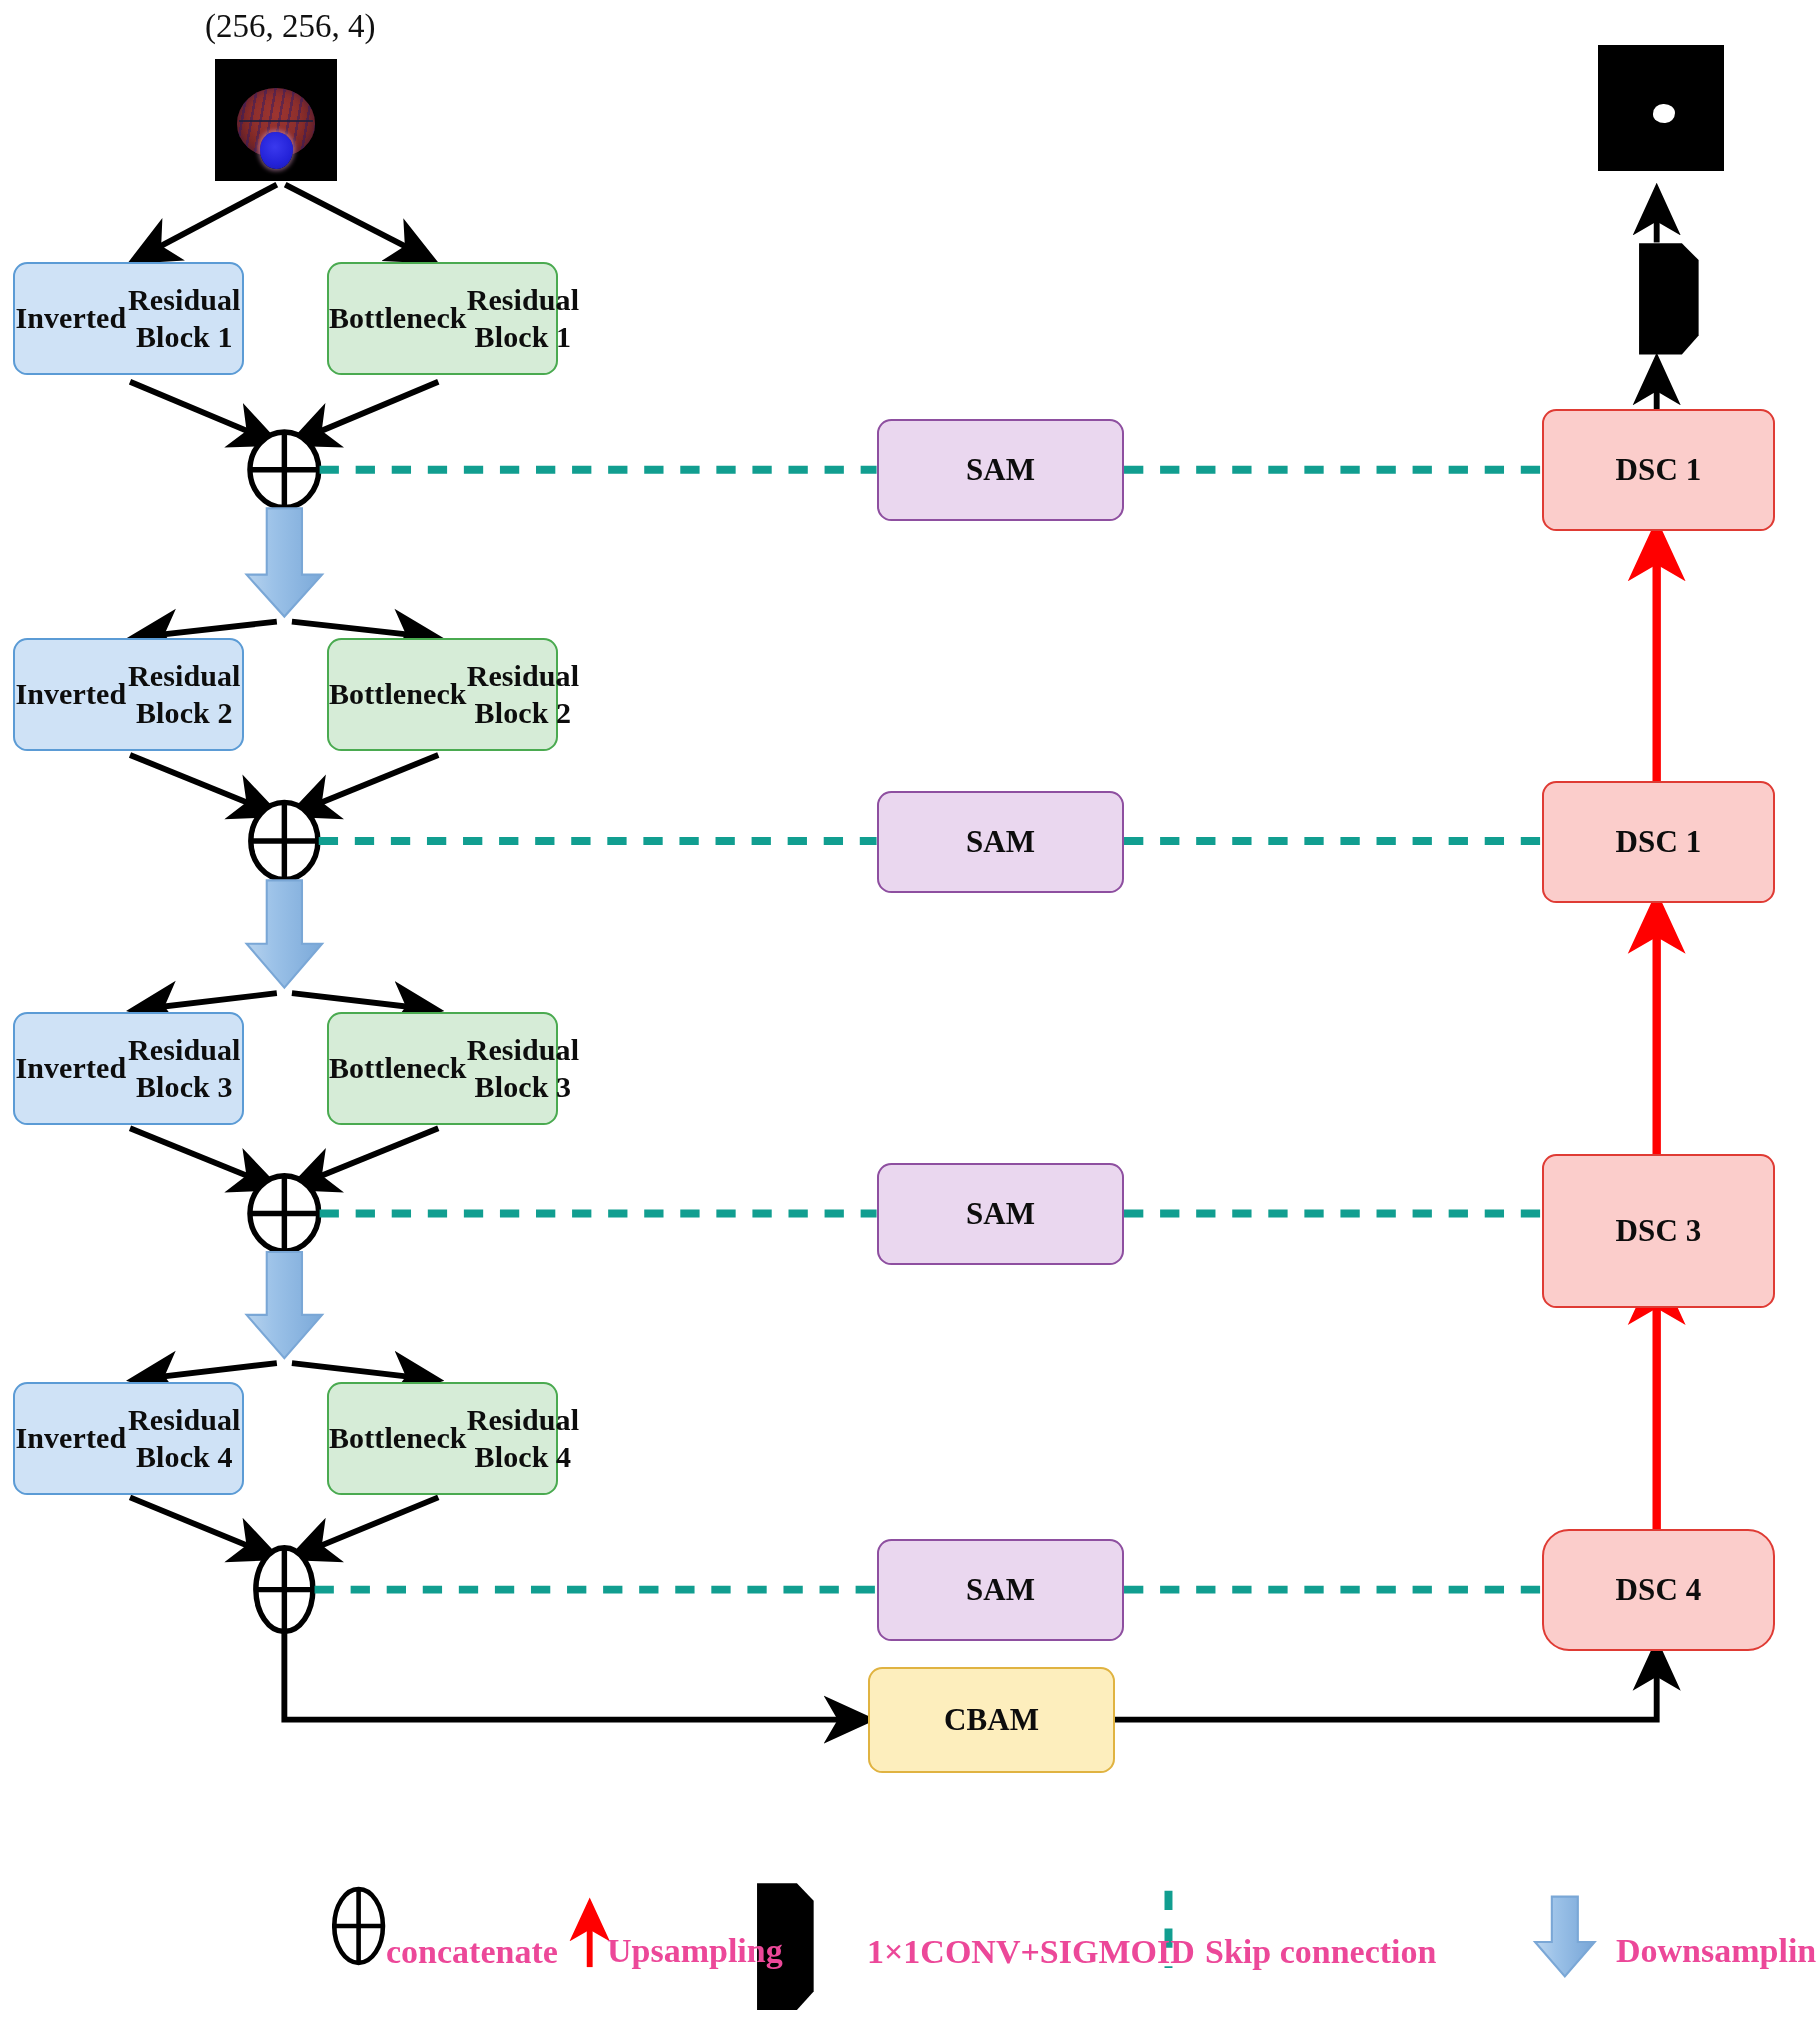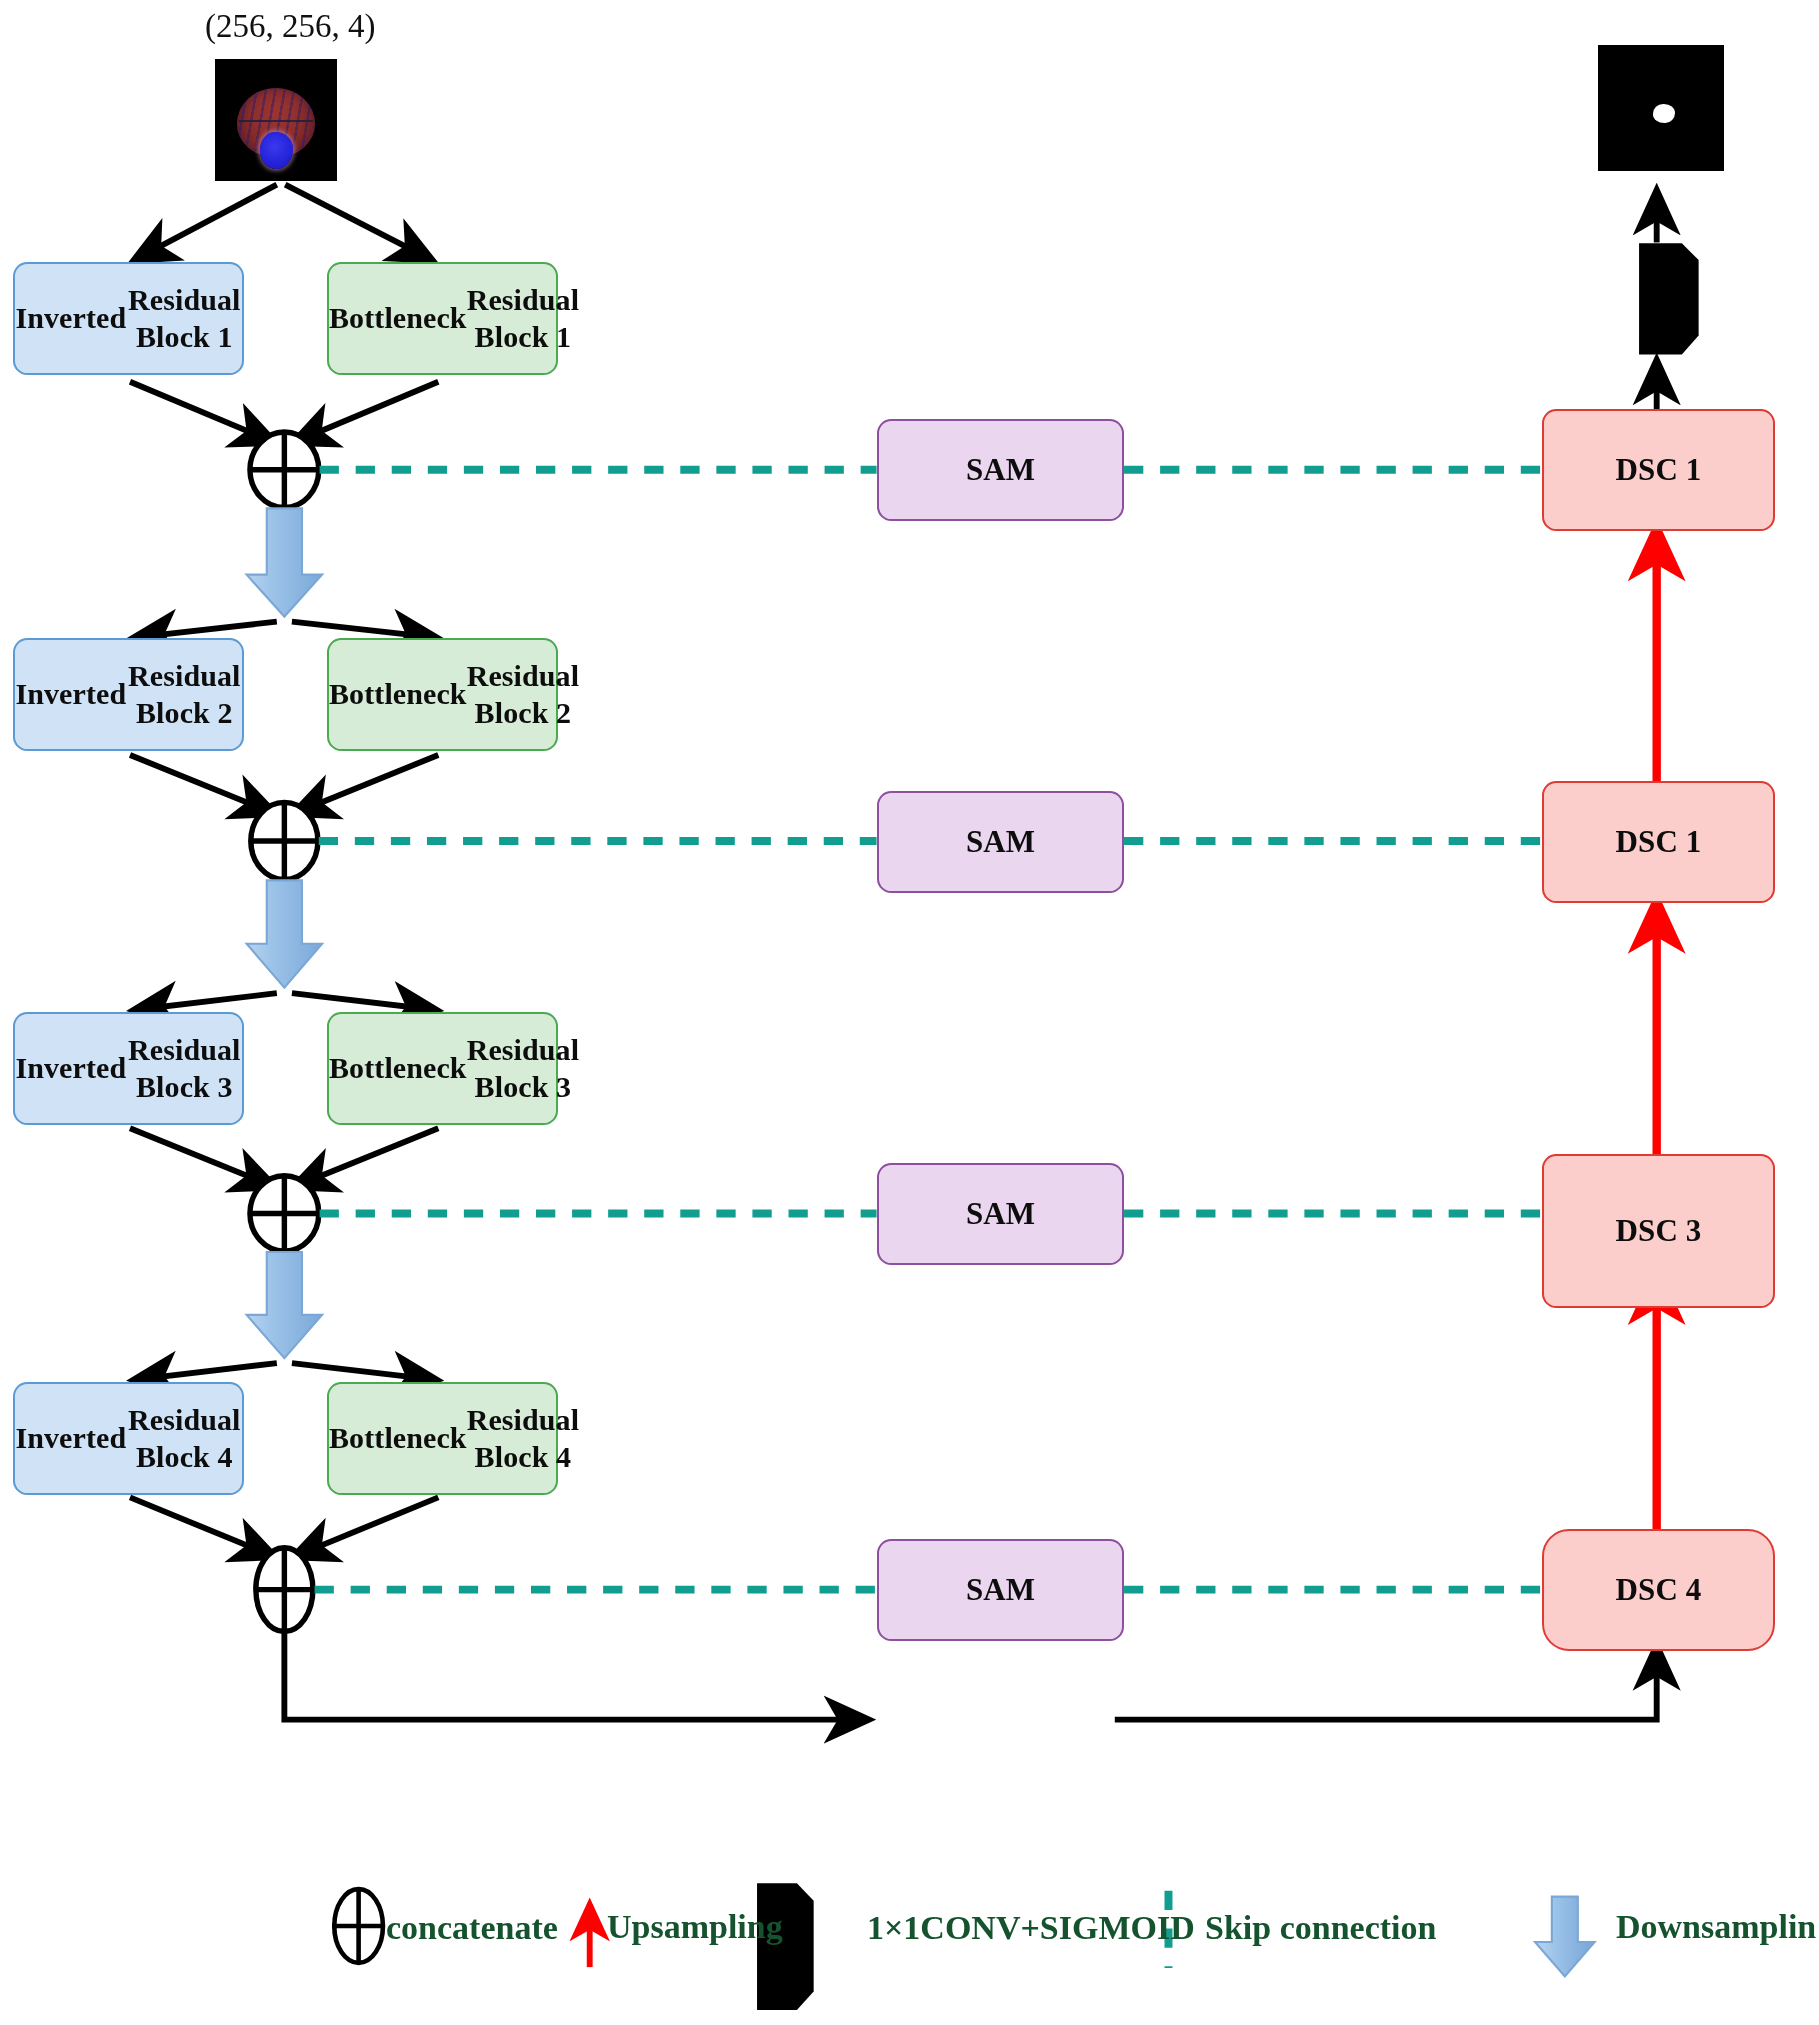--- a/index.html
+++ b/index.html
@@ -112,22 +112,23 @@
   }
 
   
   #wires { position: absolute; left: 0; top: 0; width: 1819px; height: 2025px; }
 
   
   .legend-label {
     position: absolute;
     font-size: 34px;
     font-weight: bold;
-    color: #14532d;
+    color: #ec4899;
     white-space: nowrap;
+    margin-top: 24px;
   }
 </style>
 </head>
 <body>
 
 <div id="canvas">
 
   <svg id="wires" viewBox="0 0 4337 4828">
     <defs>
       <marker id="ah-black" markerWidth="9" markerHeight="9" refX="7.6" refY="4.5" orient="auto">
@@ -316,20 +317,23 @@
   <div class="box box-dsc" style="left:1542px; top:781px; width:233px; height:122px;">
     <span>DSC 1</span>
   </div>
   <div class="box box-dsc" style="left:1542px; top:1154px; width:233px; height:154px;">
     <span>DSC 3</span>
   </div>
   <div class="box box-dsc" style="left:1542px; top:1529px; width:233px; height:122px;border-radius:27px;">
     <span>DSC 4</span>
   </div>
 
+  <div class="box box-cbam" style="left:868px; top:1667px; width:247px; height:106px;">
+    <span>CBAM</span>
+  </div>
 
   <svg class="abs" style="left:0; top:1879px; width:1819px; height:146px;" viewBox="0 0 4337 348">
     <defs>
       <marker id="ah-red2" markerWidth="7.5" markerHeight="7.5" refX="6.2" refY="3.75" orient="auto">
         <path d="M0,0.3 L7.5,3.75 L0,7.2 L2,3.75 Z" fill="#ff0000"></path>
       </marker>
       <linearGradient id="blueArrowGrad2" x1="0" y1="0" x2="1" y2="0">
         <stop offset="0%" stop-color="#bcd6ef"></stop>
         <stop offset="35%" stop-color="#9cc2e8"></stop>
         <stop offset="100%" stop-color="#77a5d7"></stop>

